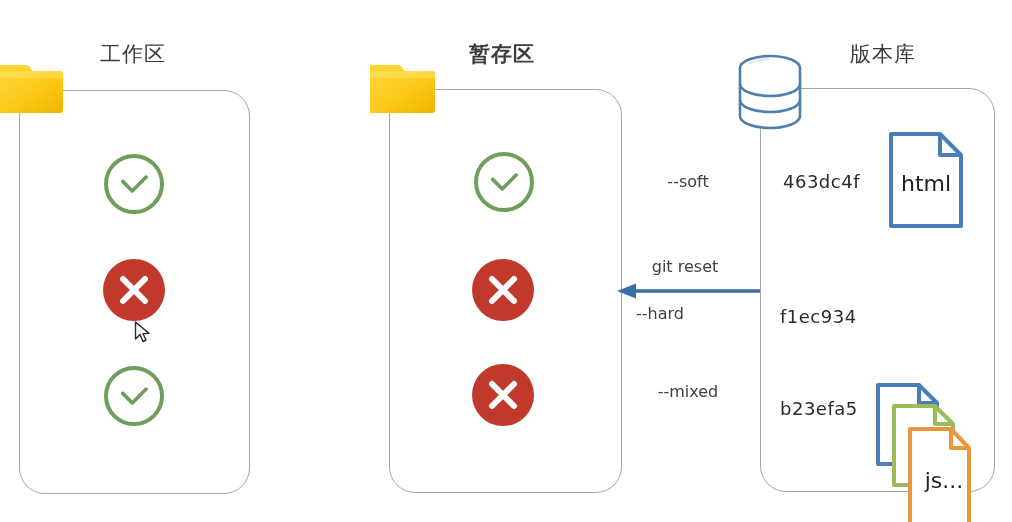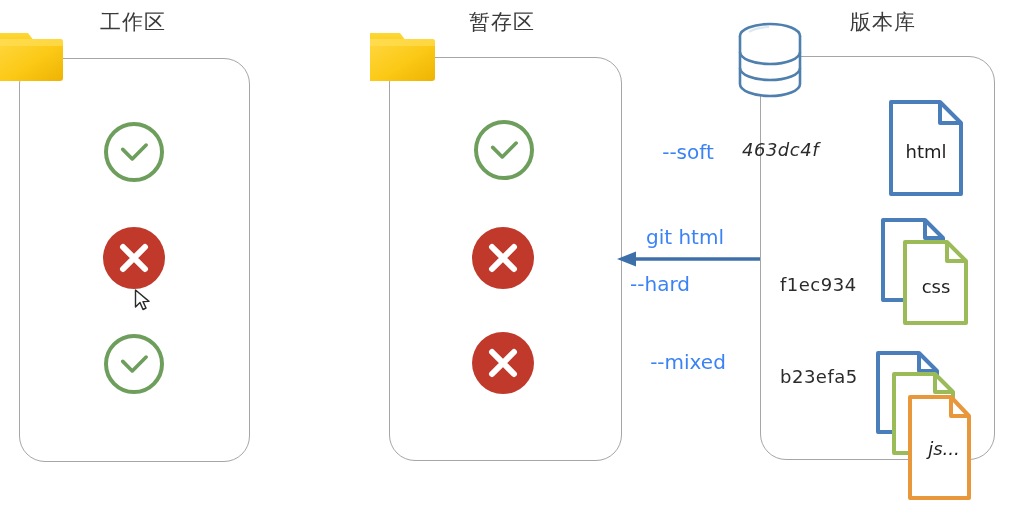--- a/index.html
+++ b/index.html
@@ -12,20 +12,21 @@
     width: 1012px;
     height: 522px;
     overflow: hidden;
     position: relative;
   }
   #canvas {
     position: relative;
     width: 1012px;
     height: 422px;
     background: #ffffff;
+    margin-top: 32px;
   }
 
   
   .col-title {
     position: absolute;
     font-size: 21px;
     color: #3b3b3b;
     font-family: "DejaVu Sans", "Liberation Sans", sans-serif;
     letter-spacing: 1px;
     white-space: nowrap;
@@ -80,59 +81,59 @@
   }
   .status-bad .xmark {
     position: absolute;
     left: 0; top: 0;
     width: 100%; height: 100%;
   }
 
   
   .flow-label {
     position: absolute;
-    font-size: 20px;
-    color: #3b82f6;
+    font-size: 16px;
+    color: #404040;
     white-space: nowrap;
     transform: translateX(-50%);
     font-family: "DejaVu Sans", "Liberation Sans", sans-serif;
   }
   .arrow-svg { position: absolute; }
 
   
   .commit-hash {
     position: absolute;
     font-size: 18px;
     color: #2b2b2b;
     white-space: nowrap;
     font-family: "DejaVu Sans", "Liberation Sans", sans-serif;
     letter-spacing: .5px;
   }
 
   
   .doc-group { position: absolute; }
   .doc-label {
     position: absolute;
-    font-size: 18px;
+    font-size: 22px;
     color: #1f1f1f;
     white-space: nowrap;
     transform: translate(-50%, -50%);
     font-family: "DejaVu Sans", "Liberation Sans", sans-serif;
   }
 
   
   .cursor { position: absolute; width: 18px; height: 24px; }
 </style>
 </head>
 <body>
 
 <div id="canvas">
 
   <div class="col-title" style="left:133px; top:8px;">工作区</div>
-  <div class="col-title" style="left:502px; top:8px;">暂存区</div>
+  <div class="col-title" style="left:502px; top:8px;font-weight:bold;">暂存区</div>
   <div class="col-title" style="left:883px; top:8px;text-align:right;">版本库</div>
 
   <div class="zone-box" style="left:19px; top:58px; width:231px; height:404px;"></div>
   <div class="zone-box" style="left:389px; top:57px; width:233px; height:404px;"></div>
   <div class="zone-box" style="left:760px; top:56px; width:235px; height:404px;"></div>
 
   <div class="folder" style="left:-2px; top:29px;">
     <svg width="74" height="58" viewBox="0 0 74 58">
       <defs>
         <linearGradient id="folderTab1" x1="0" y1="0" x2="0" y2="1">
@@ -211,65 +212,56 @@
   </div>
 
   <div class="status-bad" style="left:472px; top:332px;">
     <svg class="xmark" viewBox="0 0 62 62">
       <path d="M20 20 L42 42 M42 20 L20 42" fill="none" stroke="#ffffff" stroke-width="6" stroke-linecap="round"></path>
     </svg>
   </div>
 
   <div class="flow-label" style="left:688px; top:140px;">--soft</div>
 
-  <div class="flow-label" style="left:685px; top:225px;">git html</div>
+  <div class="flow-label" style="left:685px; top:225px;">git reset</div>
 
   <svg class="arrow-svg" style="left:614px; top:248px;" width="150" height="24">
     <line x1="18" y1="11" x2="146" y2="11" stroke="#3d6fa8" stroke-width="3.4"></line>
     <path d="M3 11 L22 3.5 L22 18.5 Z" fill="#3d6fa8"></path>
   </svg>
 
   <div class="flow-label" style="left:660px; top:272px;">--hard</div>
 
   <div class="flow-label" style="left:688px; top:350px;text-align:center;">--mixed</div>
 
-  <div class="commit-hash" style="left:742px; top:139px;font-style:italic;">463dc4f</div>
+  <div class="commit-hash" style="left:783px; top:139px;">463dc4f</div>
 
   <div class="commit-hash" style="left:780px; top:274px;">f1ec934</div>
 
   <div class="commit-hash" style="left:780px; top:366px;">b23efa5</div>
 
   <div class="doc-group" style="left:888px; top:99px;">
     <svg width="76" height="98" viewBox="0 0 76 98">
       <path d="M3 3 H52 L73 24 V95 H3 Z" fill="#ffffff" stroke="#4a7ebb" stroke-width="4" stroke-linejoin="round"></path>
       <path d="M52 3 V24 H73" fill="none" stroke="#4a7ebb" stroke-width="4" stroke-linejoin="round"></path>
     </svg>
     <div class="doc-label" style="left:38px; top:52px;">html</div>
   </div>
 
-  <div class="doc-group" style="left:880px; top:217px;">
-    <svg width="96" height="110" viewBox="0 0 96 110">
-      <path d="M3 3 H45 L63 21 V83 H3 Z" fill="#ffffff" stroke="#4a7ebb" stroke-width="4" stroke-linejoin="round"></path>
-      <path d="M45 3 V21 H63" fill="none" stroke="#4a7ebb" stroke-width="4" stroke-linejoin="round"></path>
-      <path d="M25 25 H67 L86 44 V106 H25 Z" fill="#ffffff" stroke="#9bbb59" stroke-width="4" stroke-linejoin="round"></path>
-      <path d="M67 25 V44 H86" fill="none" stroke="#9bbb59" stroke-width="4" stroke-linejoin="round"></path>
-    </svg>
-    <div class="doc-label" style="left:56px; top:69px;">css</div>
-  </div>
 
   <div class="doc-group" style="left:875px; top:350px;">
     <svg width="120" height="160" viewBox="0 0 120 160">
       <path d="M3 3 H44 L62 21 V82 H3 Z" fill="#ffffff" stroke="#4a7ebb" stroke-width="4" stroke-linejoin="round"></path>
       <path d="M44 3 V21 H62" fill="none" stroke="#4a7ebb" stroke-width="4" stroke-linejoin="round"></path>
       <path d="M19 24 H60 L78 42 V103 H19 Z" fill="#ffffff" stroke="#9bbb59" stroke-width="4" stroke-linejoin="round"></path>
       <path d="M60 24 V42 H78" fill="none" stroke="#9bbb59" stroke-width="4" stroke-linejoin="round"></path>
       <path d="M35 47 H76 L94 66 V148 H35 Z" fill="#ffffff" stroke="#e8973b" stroke-width="4" stroke-linejoin="round"></path>
       <path d="M76 47 V66 H94" fill="none" stroke="#e8973b" stroke-width="4" stroke-linejoin="round"></path>
     </svg>
-    <div class="doc-label" style="left:69px; top:98px;font-style:italic;">js...</div>
+    <div class="doc-label" style="left:69px; top:98px;">js...</div>
   </div>
 
   <div class="cursor" style="left:134px; top:289px;">
     <svg width="18" height="24" viewBox="0 0 18 24">
       <path d="M1.5 1 L1.5 18 L6 13.6 L9 20.5 L12 19 L9 12.6 L15 12.4 Z" fill="#ffffff" stroke="#2b2b2b" stroke-width="1.4" stroke-linejoin="round"></path>
     </svg>
   </div>
 
 </div>
 

